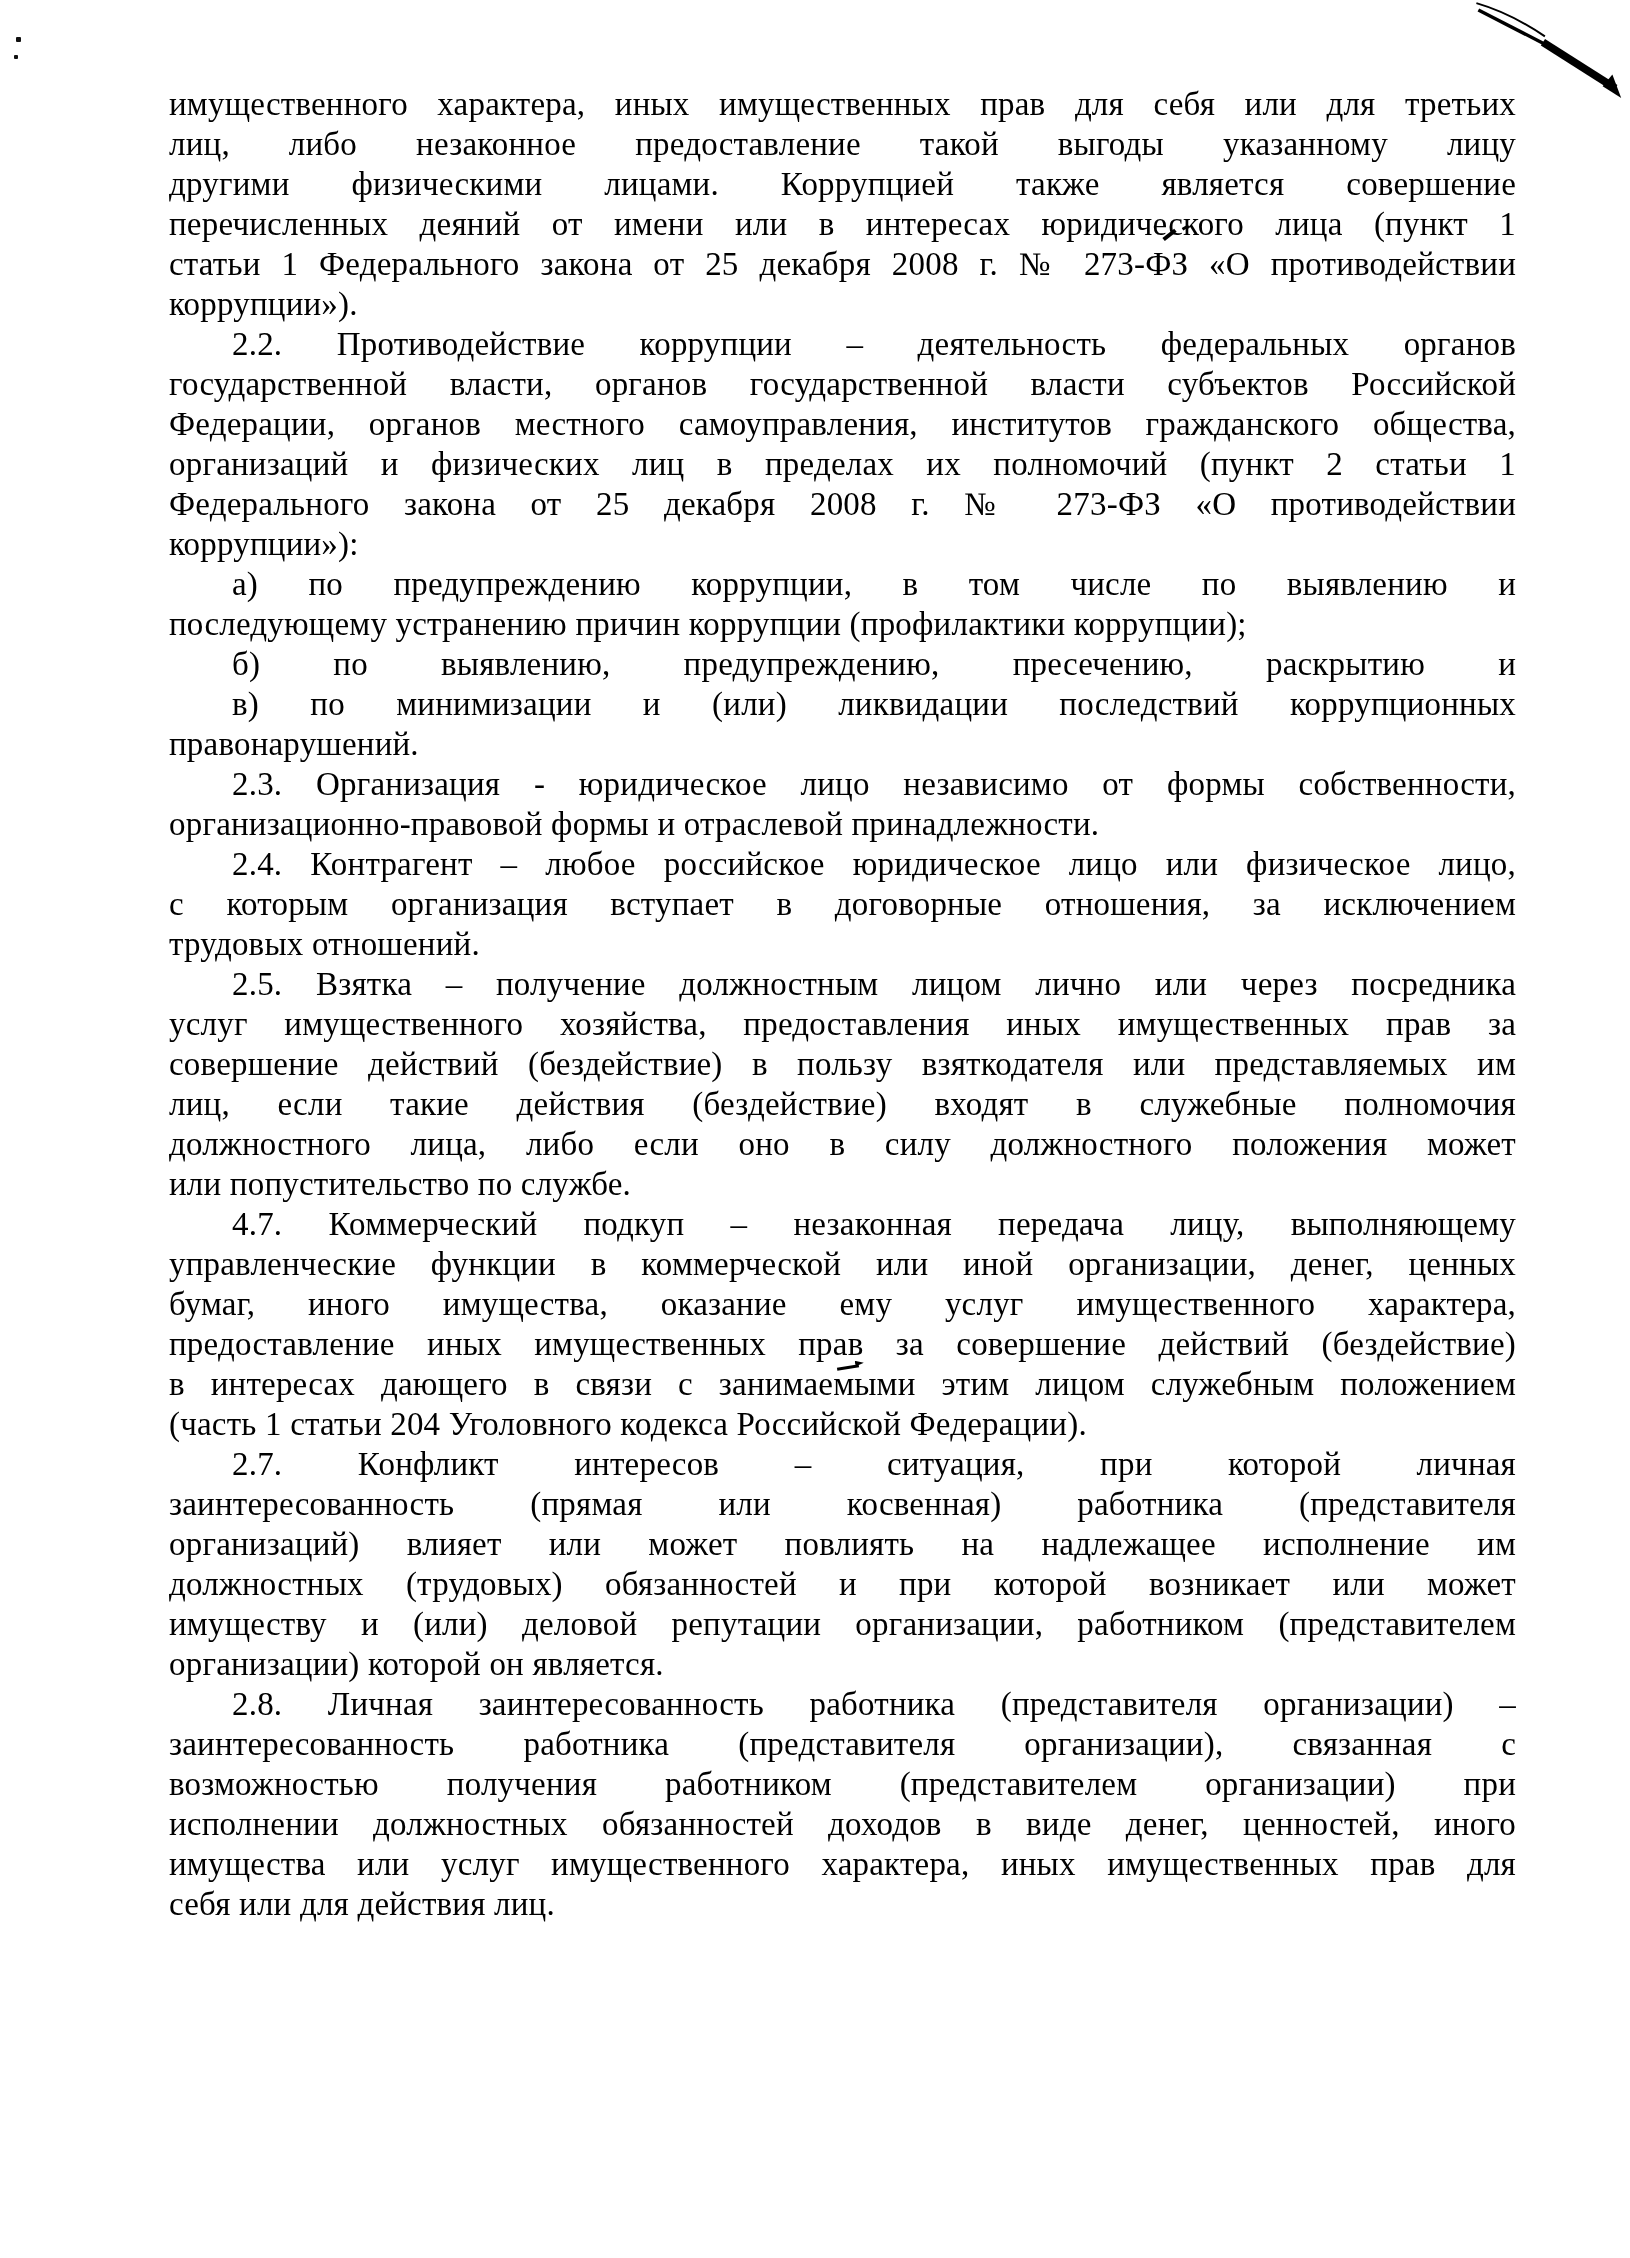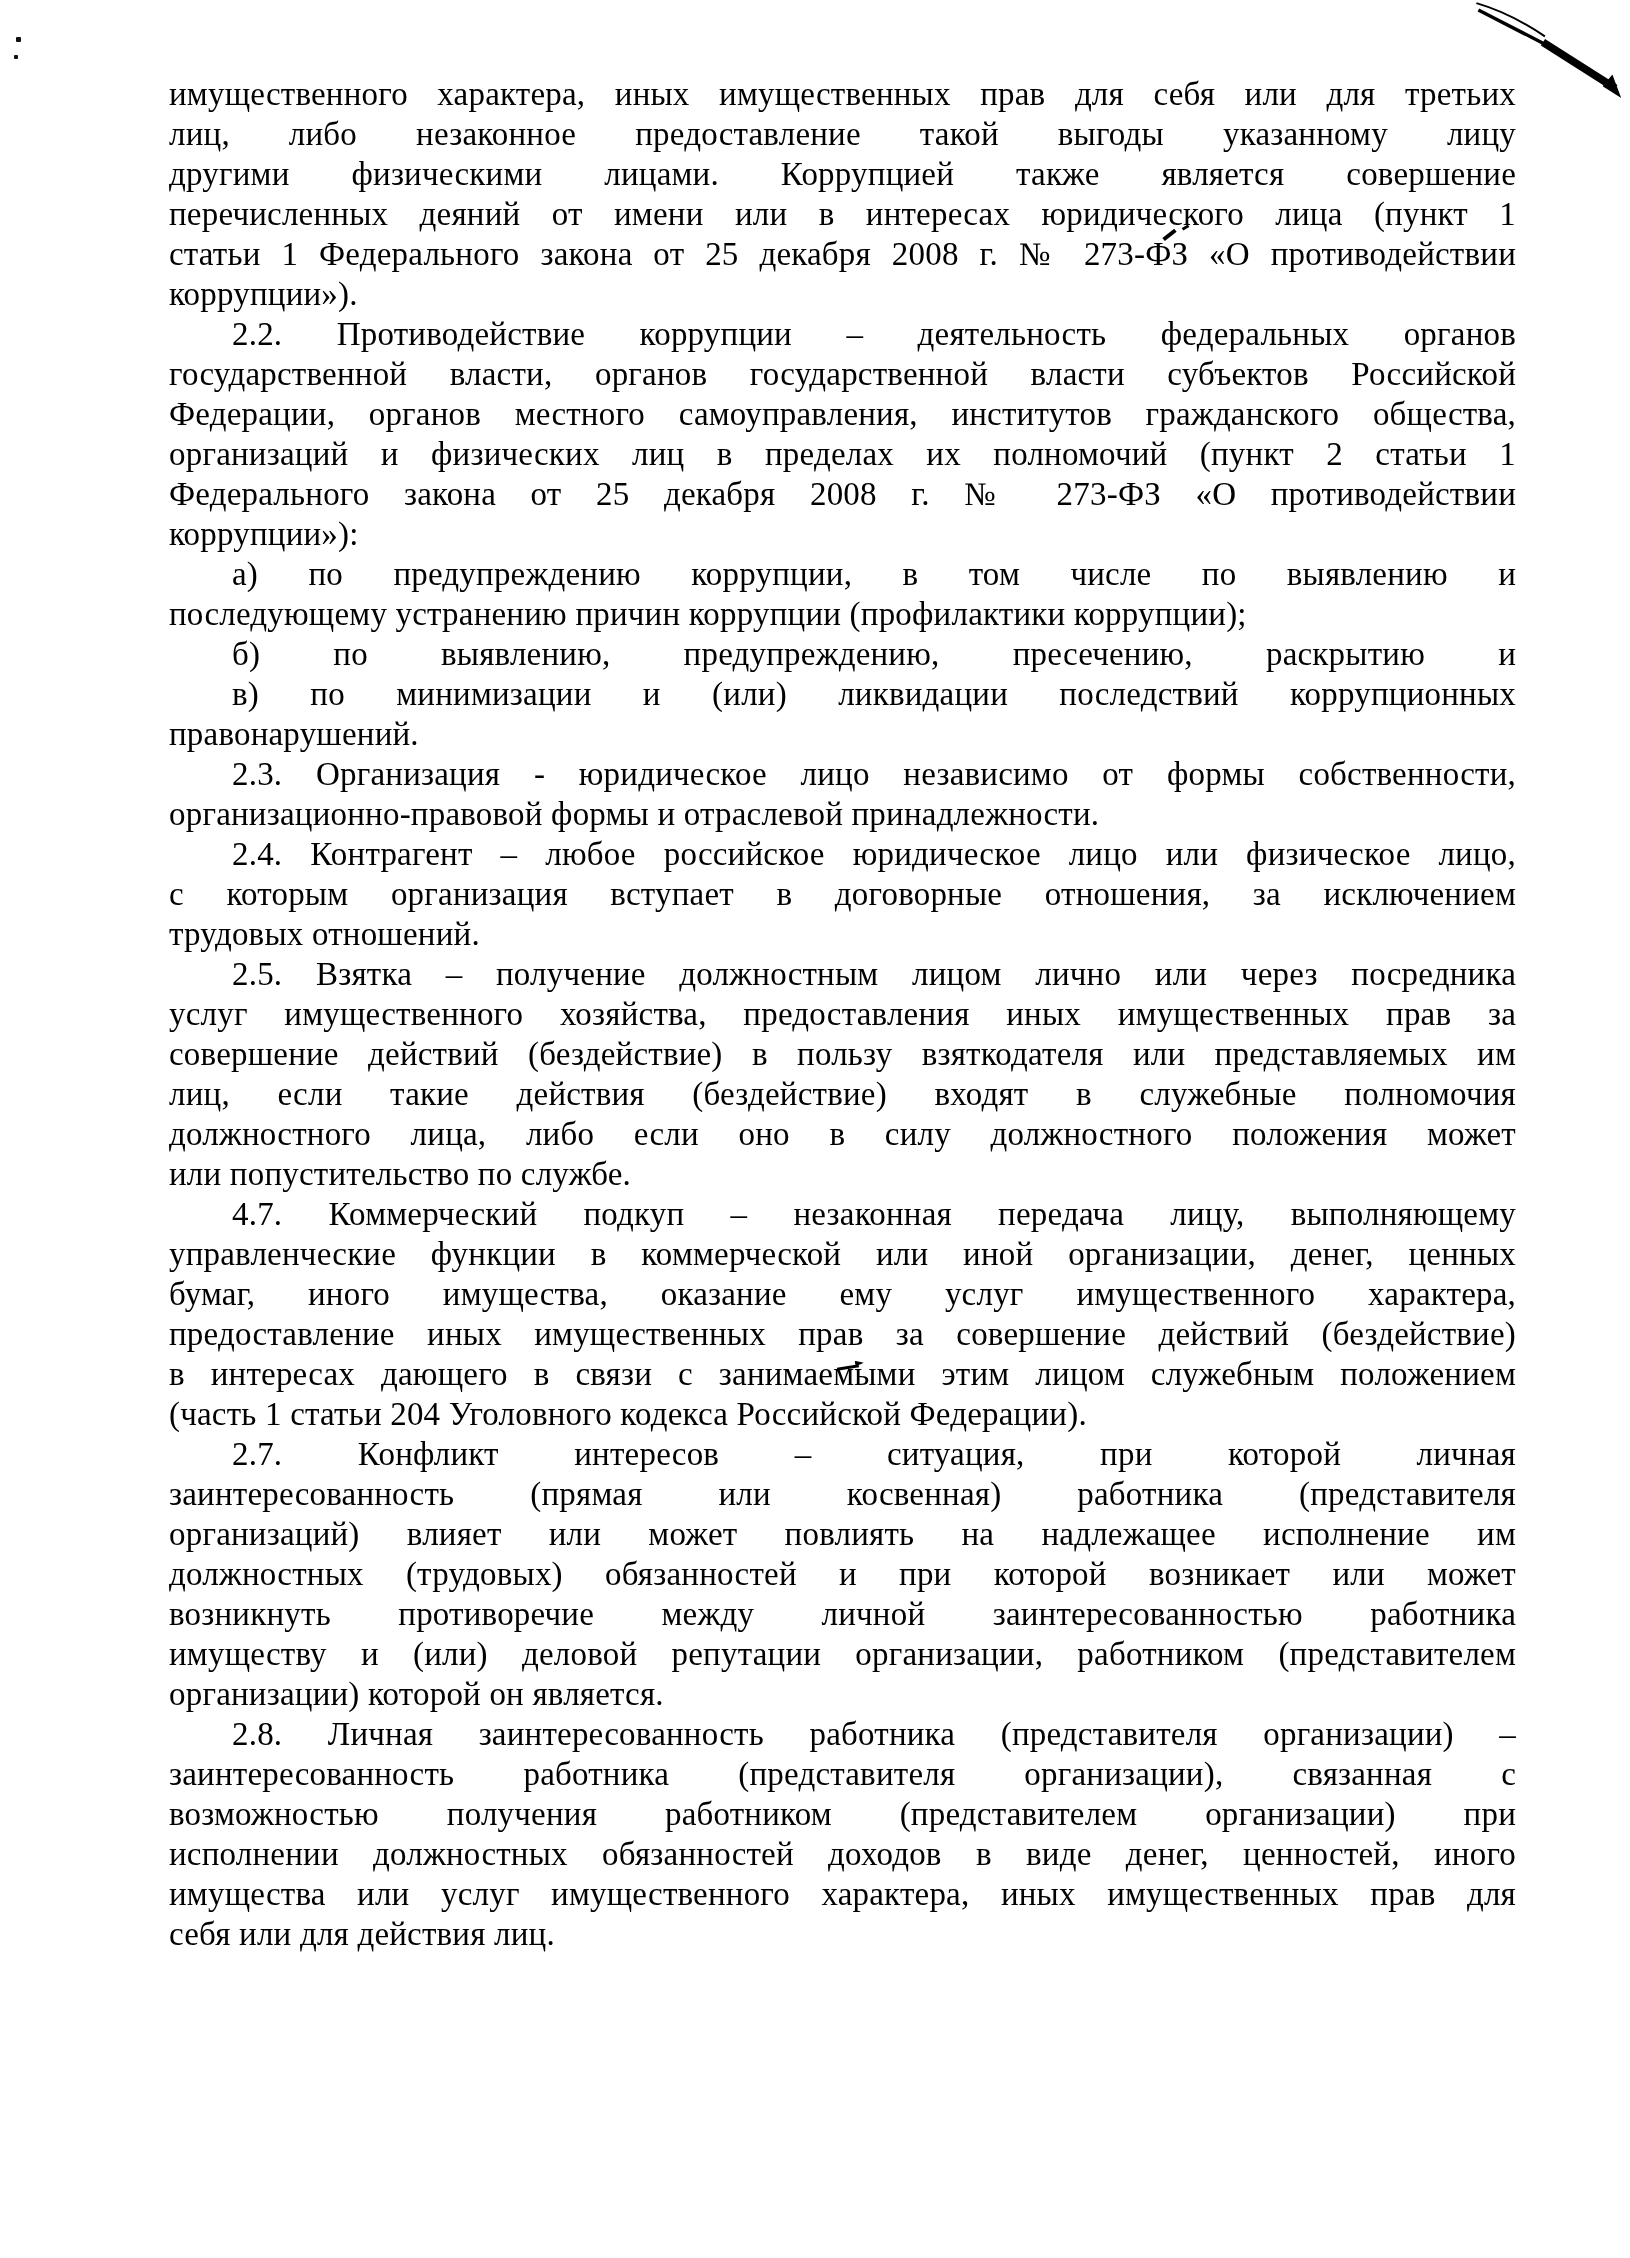--- a/index.html
+++ b/index.html
@@ -12,21 +12,21 @@
     width: 1631px;
     height: 2258px;
     background: #ffffff;
     overflow: hidden;
     font-family: "Liberation Serif", "DejaVu Serif", serif;
     color: #000000;
   }
   .textblock {
     position: absolute;
     left: 169px;
-    top: 74px;
+    top: 84px;
     width: 1347px;
   }
   .para { margin: 0; padding: 0; }
   .line {
     font-size: 33px;
     line-height: 40px;
     letter-spacing: 0.2px;
     text-align: justify;
     text-align-last: justify;
     white-space: normal;
@@ -135,21 +135,20 @@
         <div class="line">бумаг, иного имущества, оказание ему услуг имущественного характера,</div>
         <div class="line">предоставление иных имущественных прав за совершение действий (бездействие)</div>
         <div class="line">в интересах дающего в связи с занимаемыми этим лицом служебным положением</div>
         <div class="line last">(часть 1 статьи 204 Уголовного кодекса Российской Федерации).</div>
       </div>
       <div class="para indent">
         <div class="line first">2.7. Конфликт интересов – ситуация, при которой личная</div>
         <div class="line">заинтересованность (прямая или косвенная) работника (представителя</div>
         <div class="line">организаций) влияет или может повлиять на надлежащее исполнение им</div>
         <div class="line">должностных (трудовых) обязанностей и при которой возникает или может</div>
-        <div class="line">возникнуть противоречие между личной заинтересованностью работника</div>
         <div class="line">имуществу и (или) деловой репутации организации, работником (представителем</div>
         <div class="line last">организации) которой он является.</div>
       </div>
       <div class="para indent">
         <div class="line first">2.8. Личная заинтересованность работника (представителя организации) –</div>
         <div class="line">заинтересованность работника (представителя организации), связанная с</div>
         <div class="line">возможностью получения работником (представителем организации) при</div>
         <div class="line">исполнении должностных обязанностей доходов в виде денег, ценностей, иного</div>
         <div class="line">имущества или услуг имущественного характера, иных имущественных прав для</div>
         <div class="line last">себя или для действия лиц.</div>

